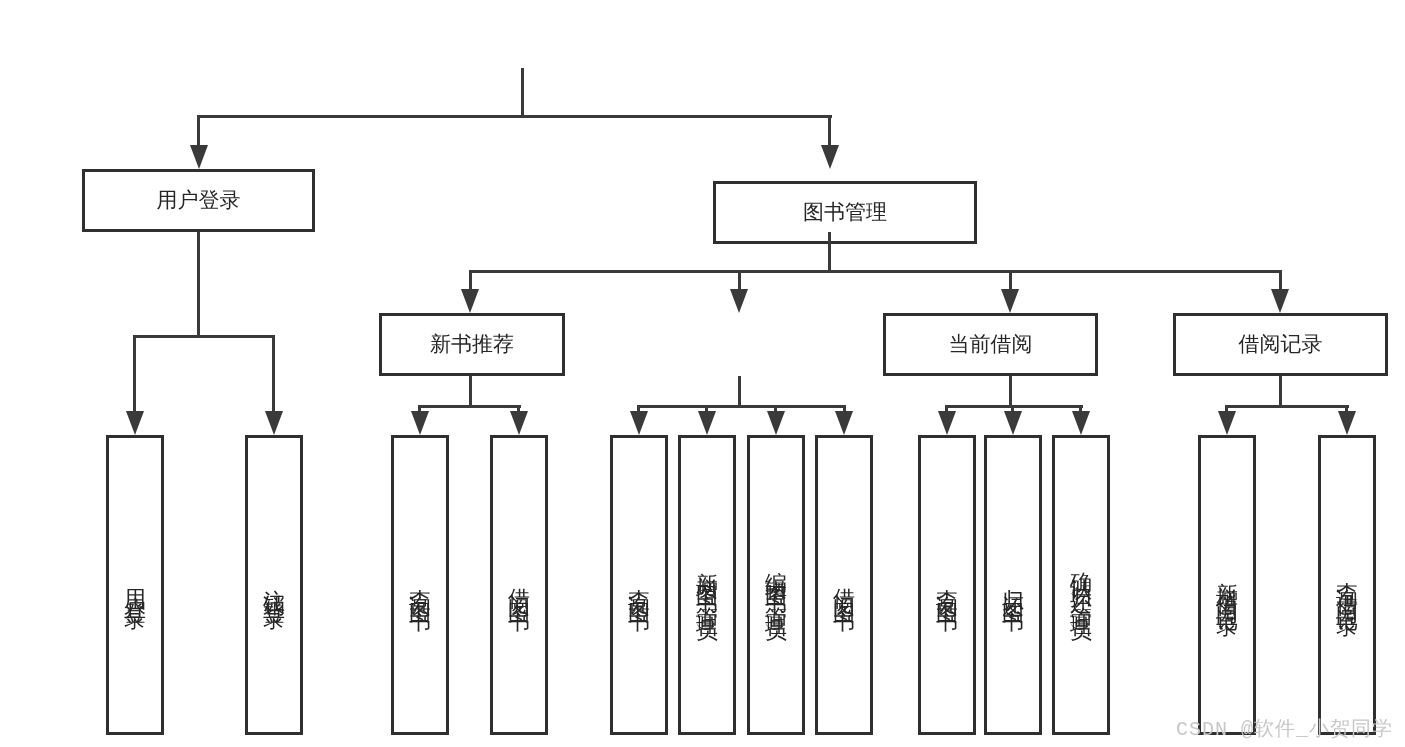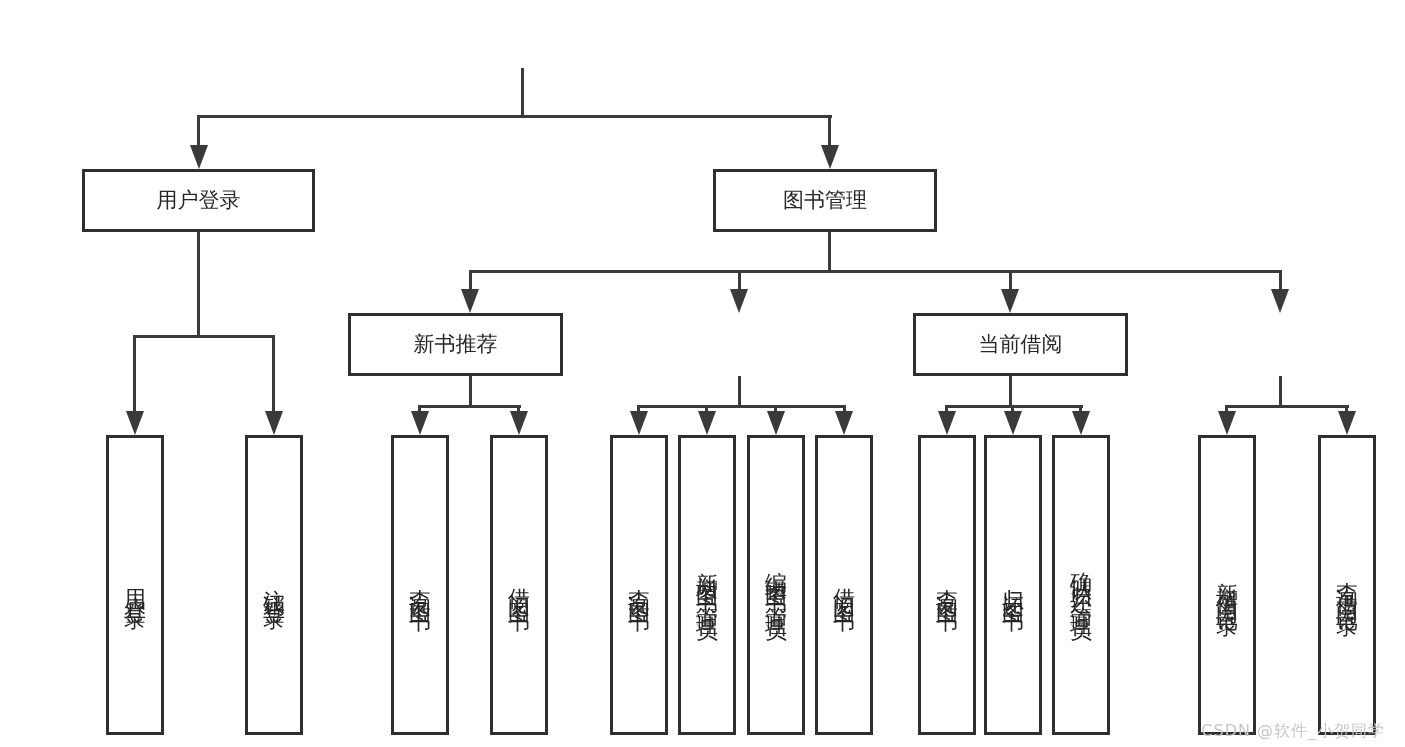--- a/index.html
+++ b/index.html
@@ -32,60 +32,61 @@
     white-space:nowrap;
   }
   .h{position:absolute; height:3px; background:var(--line);}
   .v{position:absolute; width:3px; background:var(--line);}
   .tri{
     position:absolute; width:0; height:0;
     border-left:9px solid transparent; border-right:9px solid transparent;
     border-top:24px solid var(--line);
   }
   .watermark{
-    position:absolute; right:20px; bottom:5px; z-index:10;
-    font-size:16px; color:var(--watermark); letter-spacing:1px;
+    position:absolute; right:12px; bottom:5px; z-index:10;
+    font-size:20px; color:var(--watermark); letter-spacing:1px;font-family:Liberation Mono, monospace;
   }
 </style>
 </head>
 <body>
 
 <div id="canvas">
 
 
   <div class="v" style="left:521px;top:68px;height:50px"></div>
   <div class="h" style="left:197px;top:115px;width:635px"></div>
   <div class="v" style="left:197px;top:115px;height:35px"></div>
   <div class="tri" style="left:190px;top:145px"></div>
   <div class="v" style="left:828px;top:115px;height:35px"></div>
   <div class="tri" style="left:821px;top:145px"></div>
 
   <div class="box rowbox" style="left:82px;top:169px;width:233px;height:63px">用户登录</div>
-  <div class="box rowbox" style="left:713px;top:169px;width:224px;height:63px">图书管理</div>
+  <div class="box rowbox" style="left:713px;top:181px;width:264px;height:63px">图书管理</div>
 
   <div class="v" style="left:197px;top:232px;height:106px"></div>
   <div class="h" style="left:133px;top:335px;width:142px"></div>
   <div class="v" style="left:133px;top:335px;height:80px"></div>
   <div class="tri" style="left:126px;top:411px"></div>
   <div class="v" style="left:272px;top:335px;height:80px"></div>
   <div class="tri" style="left:265px;top:411px"></div>
 
   <div class="v" style="left:828px;top:232px;height:41px"></div>
   <div class="h" style="left:469px;top:270px;width:813px"></div>
   <div class="v" style="left:469px;top:270px;height:25px"></div>
   <div class="tri" style="left:461px;top:289px"></div>
   <div class="v" style="left:738px;top:270px;height:25px"></div>
   <div class="tri" style="left:730px;top:289px"></div>
   <div class="v" style="left:1009px;top:270px;height:25px"></div>
   <div class="tri" style="left:1001px;top:289px"></div>
   <div class="v" style="left:1279px;top:270px;height:25px"></div>
   <div class="tri" style="left:1271px;top:289px"></div>
 
-  <div class="box rowbox" style="left:348px;top:313px;width:215px;height:63px">新书推荐</div>
-  <div class="box rowbox" style="left:913px;top:313px;width:215px;height:63px">当前借阅</div>
+  <div class="box rowbox" style="left:379px;top:313px;width:186px;height:63px">新书推荐</div>
+  <div class="box rowbox" style="left:883px;top:313px;width:215px;height:63px">当前借阅</div>
+  <div class="box rowbox" style="left:1173px;top:313px;width:215px;height:63px">借阅记录</div>
 
   <div class="v" style="left:469px;top:376px;height:32px"></div>
   <div class="v" style="left:738px;top:376px;height:32px"></div>
   <div class="v" style="left:1009px;top:376px;height:32px"></div>
   <div class="v" style="left:1279px;top:376px;height:32px"></div>
 
   <div class="h" style="left:418px;top:405px;width:103px"></div>
   <div class="h" style="left:637px;top:405px;width:209px"></div>
   <div class="h" style="left:945px;top:405px;width:138px"></div>
   <div class="h" style="left:1225px;top:405px;width:124px"></div>

